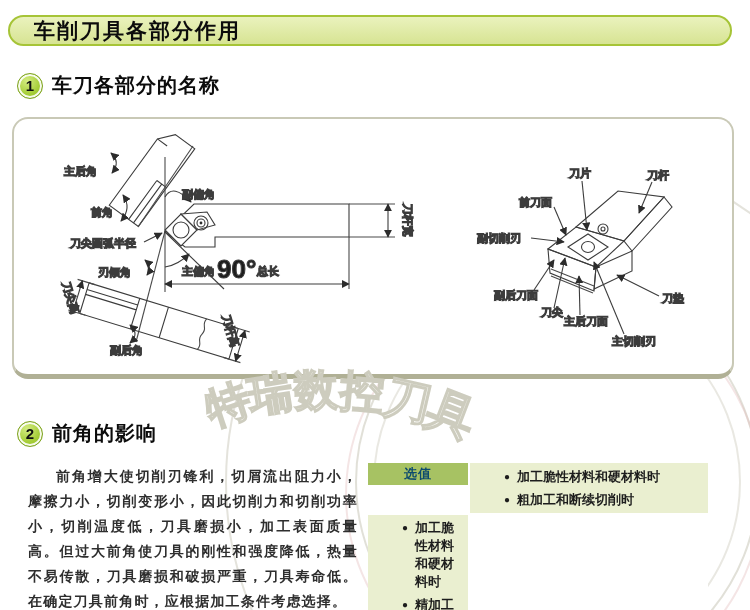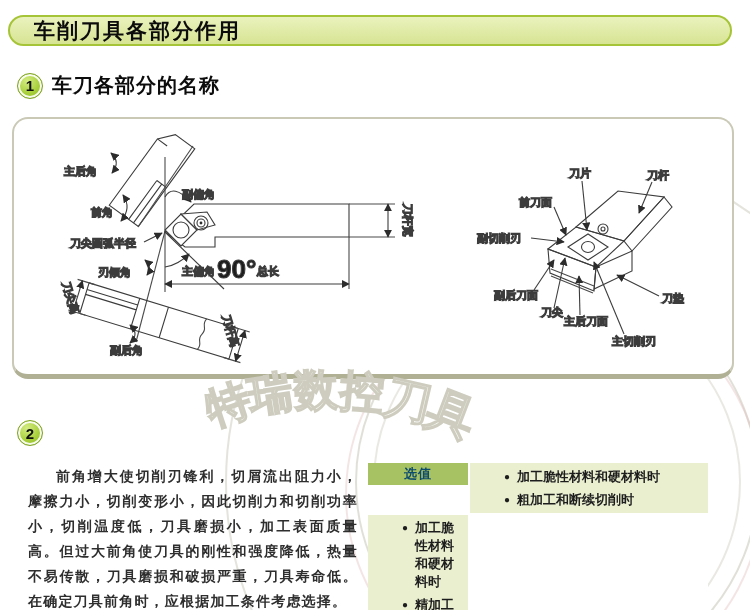--- a/index.html
+++ b/index.html
@@ -206,20 +206,21 @@
   <span>特</span>
   <span>瑞</span>
   <span>数</span>
   <span>控</span>
   <span>刀</span>
   <span>具</span>
 </div>
 
 <div class="sec-head s2">
   <span class="badge">2</span>
+  <span class="sec-title">前角的影响</span>
 </div>
 
 <div class="para">前角增大使切削刃锋利，切屑流出阻力小，摩擦力小，切削变形小，因此切削力和切削功率小，切削温度低，刀具磨损小，加工表面质量高。但过大前角使刀具的刚性和强度降低，热量不易传散，刀具磨损和破损严重，刀具寿命低。在确定刀具前角时，应根据加工条件考虑选择。</div>
 
 <div class="tbl">
   <div class="cell th">选值</div>
 
   <div class="cell td items">
     <div class="item">
       <span class="dot">●</span>

